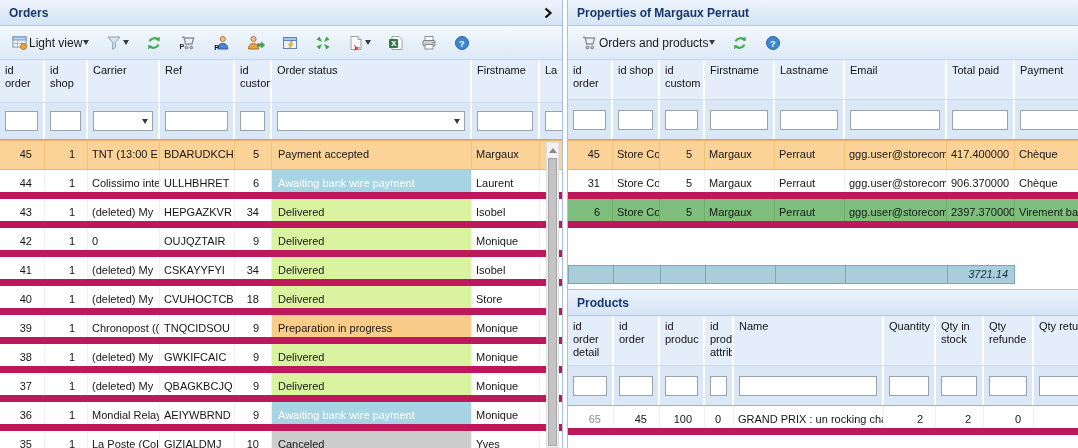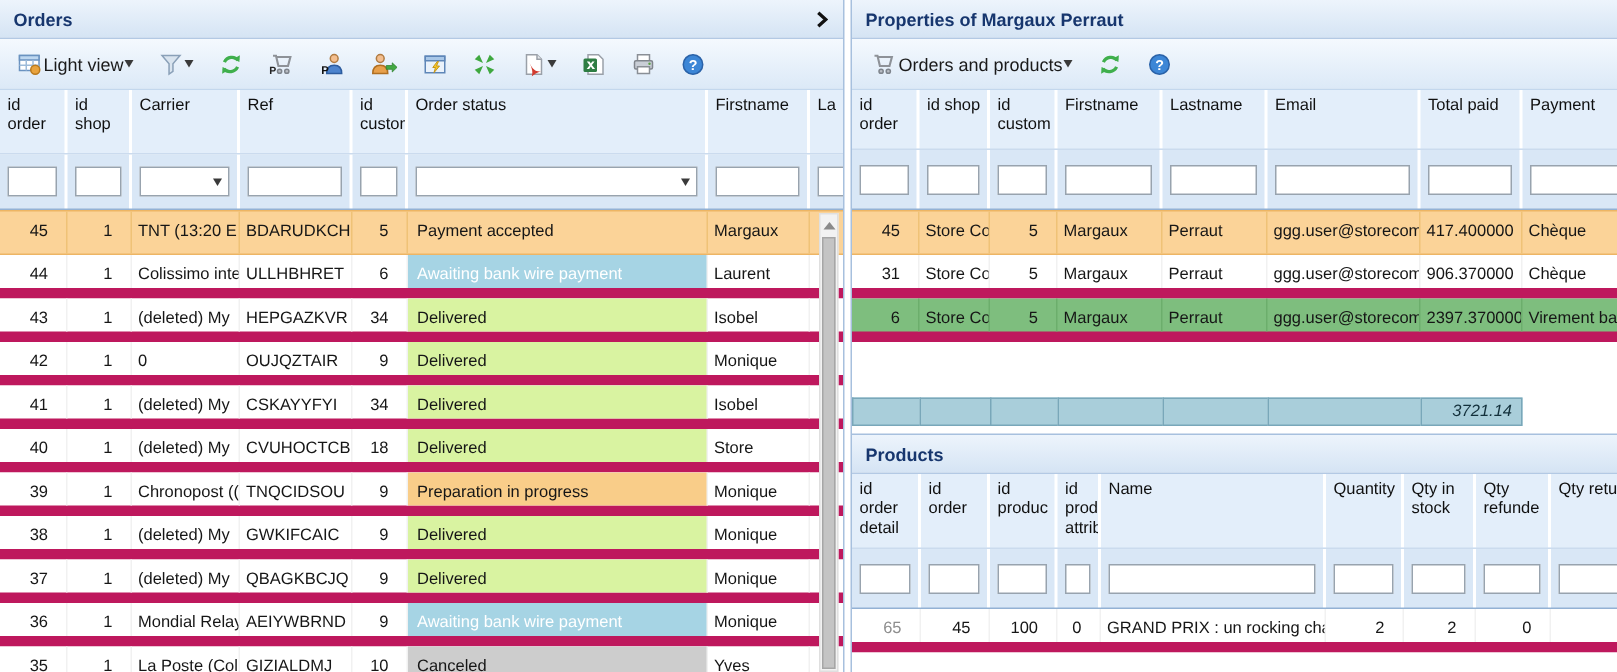--- a/index.html
+++ b/index.html
@@ -228,21 +228,21 @@
         </div>
       <div class="fcell lc8">
           <input class="flt" style="">
         </div>
     </div>
 
     <div class="rows">
       <div class="row sel">
         <div class="cell num lc1">45</div>
         <div class="cell num lc2">1</div>
-        <div class="cell lc3">TNT (13:20 E</div>
+        <div class="cell lc3">TNT (13:00 E</div>
         <div class="cell lc4">BDARUDKCH</div>
         <div class="cell num lc5">5</div>
         <div class="cell status lc6">Payment accepted</div>
         <div class="cell lc7">Margaux</div>
         <div class="cell lc8"></div>
       </div>
       <div class="row">
         <div class="cell num lc1">44</div>
         <div class="cell num lc2">1</div>
         <div class="cell lc3">Colissimo inte</div>

